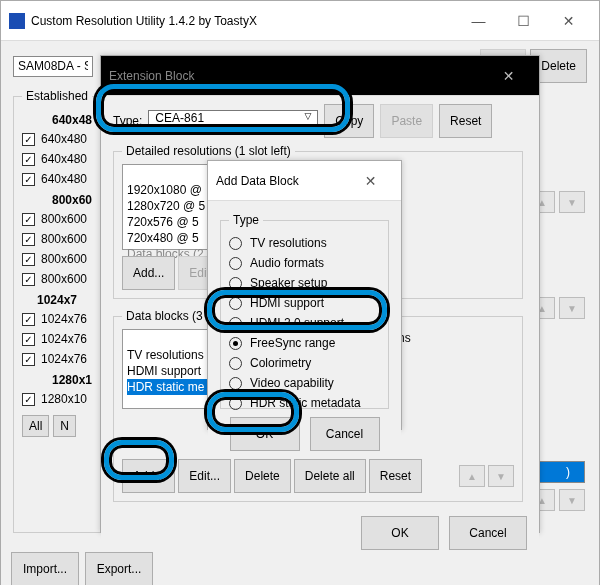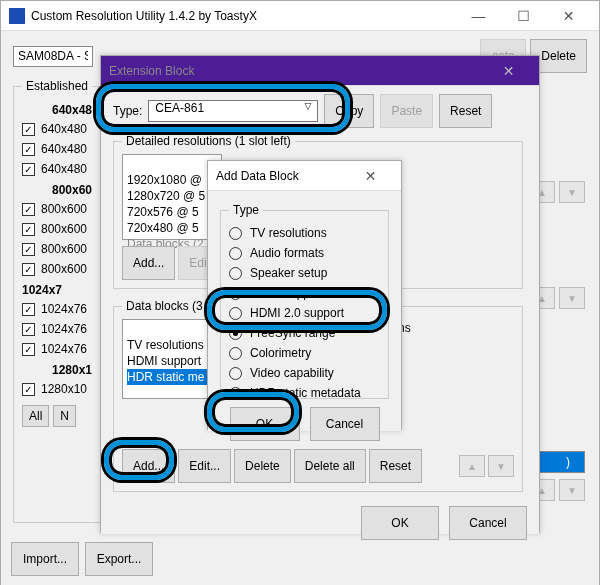--- a/index.html
+++ b/index.html
@@ -1,18 +1,18 @@
 <!DOCTYPE html>
 <html><head>
 <meta charset="utf-8">
 <style>
   *{box-sizing:border-box;margin:0;padding:0;font-family:"Segoe UI",Tahoma,sans-serif;font-size:12px;color:#000}
   body{width:600px;height:585px;background:#e9e9e9;overflow:hidden;position:relative}
   .win{position:absolute;background:#fff;border:1px solid #aaa;box-shadow:0 0 6px rgba(0,0,0,.2)}
-  .titlebar{height:30px;display:flex;align-items:center;padding:0 8px;background:#fff;border-bottom:1px solid #ddd}
+  .titlebar{height:40px;display:flex;align-items:center;padding:0 8px;background:#fff;border-bottom:1px solid #ddd}
   .title{flex:1;font-size:12px}
   .winbtn{width:45px;height:28px;display:flex;align-items:center;justify-content:center;color:#555;font-size:14px}
   .content{padding:8px 12px;background:#f0f0f0}
   .btn{display:inline-flex;align-items:center;justify-content:center;height:22px;padding:16px 10px;background:#e1e1e1;border:1px solid #adadad;font-size:12px;min-width:46px}
   .btn.dis{color:#a0a0a0;border-color:#d0d0d0}
   .row{display:flex;gap:4px;align-items:center}
   .chk{display:flex;align-items:center;gap:6px;height:20px}
   .chkbox{width:13px;height:13px;border:1px solid #333;background:#fff;display:flex;align-items:center;justify-content:center;font-size:10px;color:#000}
   fieldset{border:1px solid #ccc;padding:6px 8px 8px;margin-top:4px}
   legend{padding:0 4px}
@@ -73,21 +73,21 @@
             <span>800x600</span>
           </div>
           <div class="chk">
             <span class="chkbox">✓</span>
             <span>800x600</span>
           </div>
           <div class="chk">
             <span class="chkbox">✓</span>
             <span>800x600</span>
           </div>
-          <div style="font-weight: bold; text-align: left; margin: 4px 0px 2px;">1024x7</div>
+          <div style="font-weight: bold; text-align: center; margin: 4px 0px 2px;">1024x7</div>
           <div class="chk">
             <span class="chkbox">✓</span>
             <span>1024x76</span>
           </div>
           <div class="chk">
             <span class="chkbox">✓</span>
             <span>1024x76</span>
           </div>
           <div class="chk">
             <span class="chkbox">✓</span>
@@ -120,21 +120,21 @@
     </div>
     <div style="position:absolute;right:14px;top:420px;width:75px;height:22px;background:#0078d7;border:1px solid #888;color:#fff;padding-left:55px;line-height:20px">)</div>
     <div style="position:absolute;right:14px;top:448px" class="row">
       <span class="arrow dis">▲</span>
       <span class="arrow dis">▼</span>
     </div>
   </div>
 </div>
 
 <div class="win" style="left:100px;top:55px;width:440px;height:478px">
-  <div class="titlebar" style="background:#4c1d95">
+  <div class="titlebar" style="background:#000000">
     <div class="title" style="color:#888">Extension Block</div>
     <div class="winbtn" style="color:#bbb">✕</div>
   </div>
   <div class="content" style="height:448px;position:relative">
     <div class="row" style="gap:6px">
       <span>Type:</span>
       <div class="select">
         <span>CEA-861</span>
           <span style="font-size:9px">▽</span>
       </div>

